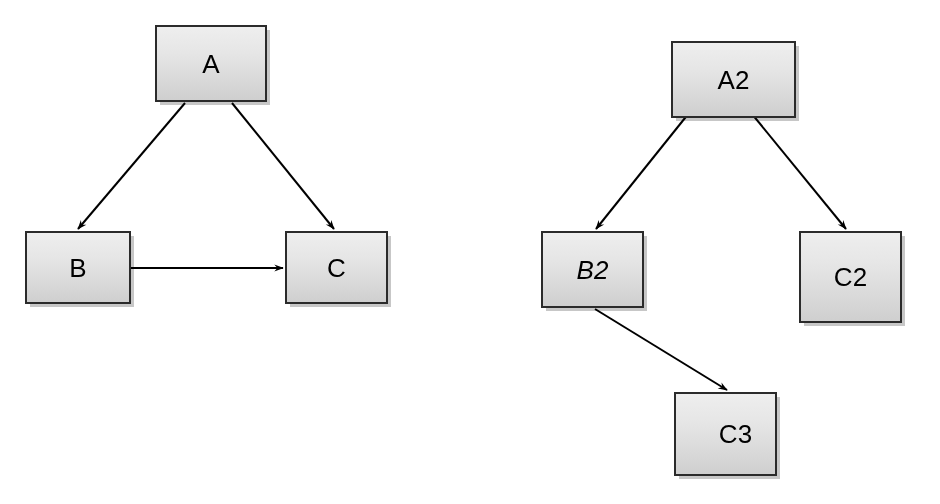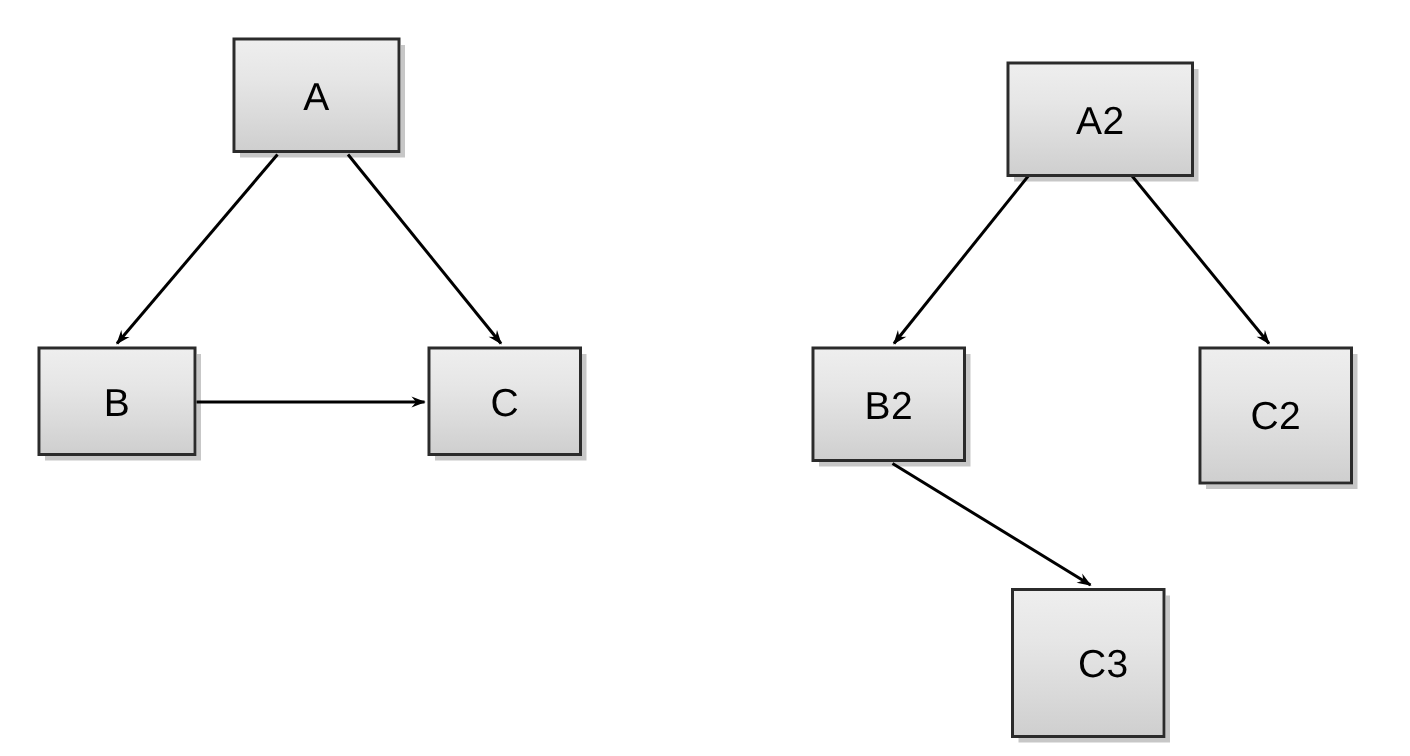--- a/index.html
+++ b/index.html
@@ -73,24 +73,24 @@
       </div>
       <div class="node" style="left: 25px; top: 231px; width: 106px; height: 73px;">
         <span class="node-label">B</span>
       </div>
       <div class="node" style="left: 285px; top: 231px; width: 103px; height: 73px;">
         <span class="node-label">C</span>
       </div>
       <div class="node" style="left: 671px; top: 25px; width: 125px; height: 77px; margin-top: 16px;">
         <span class="node-label">A2</span>
       </div>
-      <div class="node" style="left: 541px; top: 231px; width: 103px; height: 77px;">
+      <div class="node" style="left: 541px; top: 231px; width: 103px; height: 77px; font-style: italic;">
         <span class="node-label">B2</span>
       </div>
       <div class="node" style="left: 799px; top: 231px; width: 103px; height: 92px;">
         <span class="node-label">C2</span>
       </div>
-      <div class="node" style="left: 674px; top: 392px; width: 103px; height: 100px; padding-left: 20px;">
+      <div class="node" style="left: 674px; top: 392px; width: 103px; height: 84px; padding-left: 20px;">
         <span class="node-label">C3</span>
       </div>
     </div>
 
 </div>
 
 </body></html>

